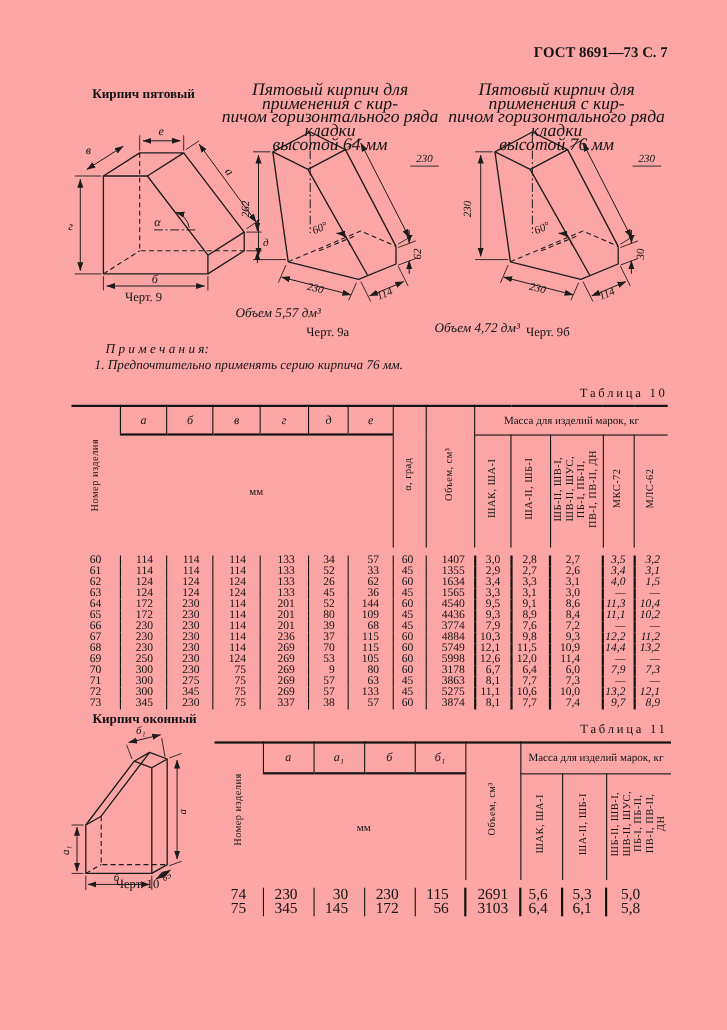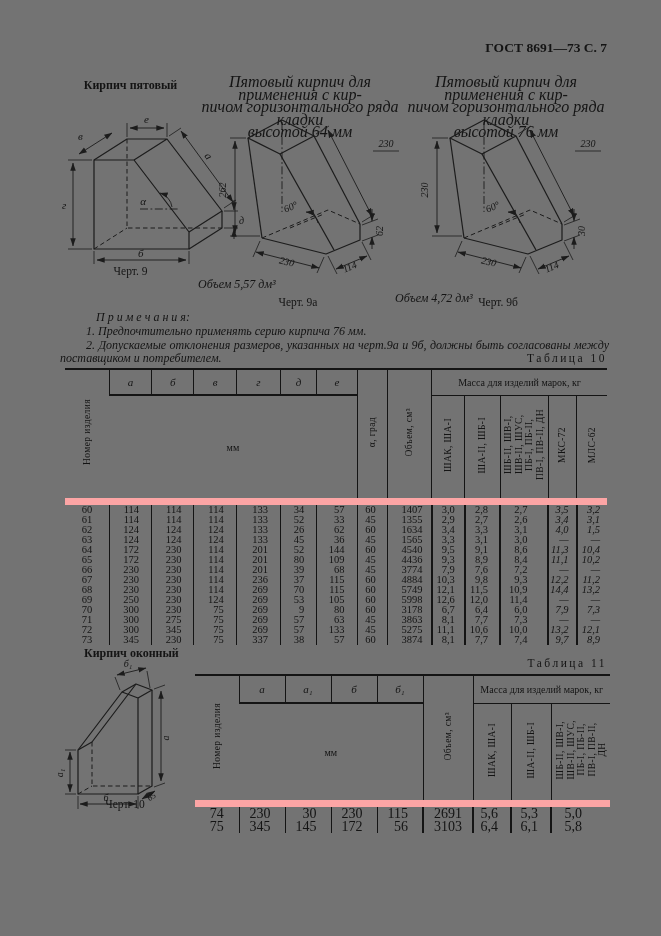--- a/index.html
+++ b/index.html
@@ -1,16 +1,16 @@
 <!DOCTYPE html>
 <html><head>
 <meta charset="utf-8">
 <style>
   html,body{margin:0;padding:0;background:#fff;}
-  #page{position:relative;width:661px;height:936px;background:#737373;color:#141414;
+  #page{position:relative;width:661px;height:936px;background:#fca5a5;color:#141414;
         font-family:"Liberation Serif","DejaVu Serif",serif;overflow:hidden;}
   .abs{position:absolute;}
   .ctr{text-align:center;}
   .pre{white-space:pre-line;}
   .it{font-style:italic;}
   .bd{font-weight:bold;}
 
   #gost-header{top:40px;right:54px;font-size:13.5px;font-weight:bold;}
 
   .fig-title{font-size:12px;}
@@ -194,29 +194,28 @@
     <text class="sm" x="177" y="127" text-anchor="middle" transform="rotate(-90 177,127)">30</text>
     <path class="ext" d="M54,137 L47,153 M118,153 L111,169"></path>
     <path class="dim" d="M50,148 L113,164" marker-start="url(#arw)" marker-end="url(#arw)"></path>
     <text class="sm" x="80" y="161" text-anchor="middle" transform="rotate(14 80,161)">230</text>
     <path class="ext" d="M122,152 L131,170 M156,138 L165,156"></path>
     <path class="dim" d="M130,165 L161,152" marker-start="url(#arw)" marker-end="url(#arw)"></path>
     <text class="sm" x="145" y="166" text-anchor="middle" transform="rotate(-23 145,166)">114</text>
   </svg>
 
   <div class="abs ctr fig-cap" style="left:58px;top:265px;width:145px;">Черт. 9</div>
-  <div class="abs vol it" style="left:198px;top:277px;">Объем 5,57 дм³</div>
+  <div class="abs vol it" style="left:214px;top:277px;">Объем 5,57 дм³</div>
   <div class="abs ctr fig-cap" style="left:198px;top:296px;width:200px;">Черт. 9а</div>
   <div class="abs vol it" style="left:395px;top:291px;">Объем 4,72 дм³</div>
   <div class="abs ctr fig-cap" style="left:398px;top:296px;width:200px;">Черт. 9б</div>
 
   <div id="notes" class="abs">
     <div class="nh">П р и м е ч а н и я:</div>
     <p>1. Предпочтительно применять серию кирпича 76 мм.</p>
-    <p>2. Допускаемые отклонения размеров, указанных на черт.9а и 9б, должны быть согласованы между поставщиком и потребителем.</p>
   </div>
 
   <div class="abs tbl-label" style="right:54px;top:352px;">Таблица 10</div>
 
   <table id="t10" class="abs">
     <colgroup>
       <col style="width:44px">
         <col style="width:42px">
         <col style="width:42px">
         <col style="width:42px">

